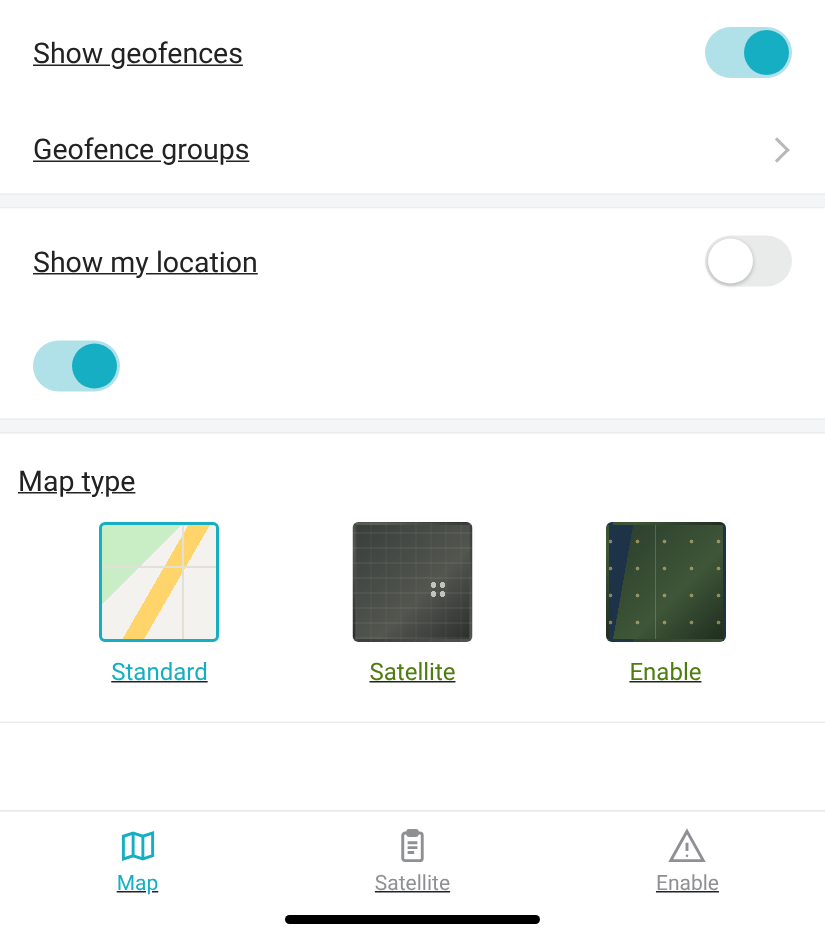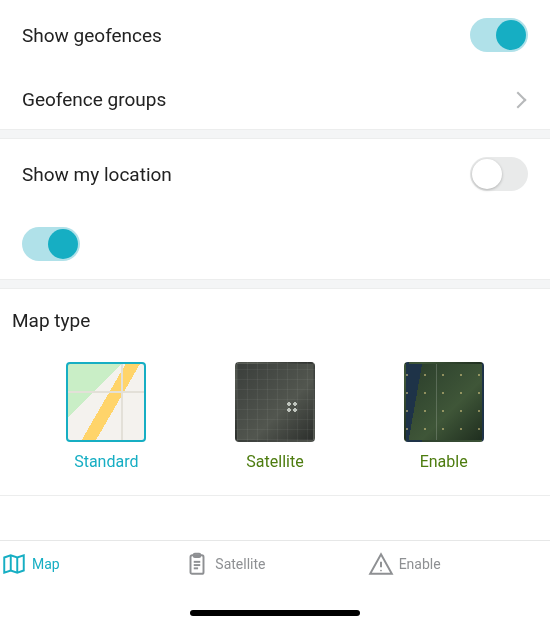--- a/index.html
+++ b/index.html
@@ -1,17 +1,17 @@
 <!DOCTYPE html>
 <html><head>
 <meta charset="utf-8">
 <style>
   * { box-sizing: border-box; margin: 0; padding: 0; }
   html, body { width: 550px; height: 626px; font-family: -apple-system, BlinkMacSystemFont, "Segoe UI", Roboto, Helvetica, Arial, sans-serif; background: #fff; color: #222; }
-  .screen { display: flex; flex-direction: column; height: 100%; }
+  .screen { display: flex; flex-direction: column; height: 100%; text-decoration: underline; }
   .content { flex: 1; overflow: hidden; }
   .row {
     display: flex; align-items: center; justify-content: space-between;
     padding: 18px 22px; font-size: 19px; background:#fff;
   }
   .group-divider { height: 10px; background: #f4f5f6; border-top:1px solid #eceded; border-bottom:1px solid #eceded;}
   .thin-divider { height:1px; background:#eceded; }
 
   
   .toggle {
@@ -30,21 +30,21 @@
   .chevron {
     width: 12px; height: 12px; border-right: 2.5px solid #b6b8ba; border-top: 2.5px solid #b6b8ba;
     transform: rotate(45deg); margin-right:4px;
   }
 
   
   .section-header { padding: 20px 12px 12px; font-size: 19px; }
 
   
   .maptype-row { display:flex; justify-content: space-around; padding: 4px 22px 24px;}
-  .maptype { display:flex; flex-direction:column; align-items:center; gap:10px;margin-top:14px; }
+  .maptype { display:flex; flex-direction:column; align-items:center; gap:10px; }
   .thumb {
     width: 80px; height: 80px; border-radius: 4px; border:2px solid transparent;
     overflow:hidden; position:relative;
   }
   .thumb.selected { border-color: #16aec3; }
   .maptype .label { font-size: 16px; color:#4d7c0f; }
   .maptype.selected .label { color:#16aec3; }
 
   
   .thumb.standard {
@@ -84,21 +84,21 @@
       radial-gradient(rgba(255,230,150,.45) 1px, transparent 1.5px) 10px 20px/18px 18px,
       linear-gradient(to right, transparent 40%, rgba(255,255,255,.18) 40% 41%, transparent 41%);
   }
 
   
   .tabbar {
     border-top:1px solid #e6e7e7;
     display:flex; height: 86px; align-items:flex-start; padding-top:10px;
     background:#fff;
   }
-  .tab { flex:1; display:flex; flex-direction:row; align-items:center; gap:4px; color:#8e9093; font-size:14px;}
+  .tab { flex:1; display:flex; flex-direction:column; align-items:center; gap:4px; color:#8e9093; font-size:14px;}
   .tab.active { color:#16aec3; }
   .tab svg { width:28px; height:26px; }
   .home-indicator {
     position:absolute; bottom:10px; left:50%; transform:translateX(-50%);
     width:170px; height:6px; background:#000; border-radius:3px;
   }
   .screen { position:relative; }
 </style>
 </head>
 <body>

